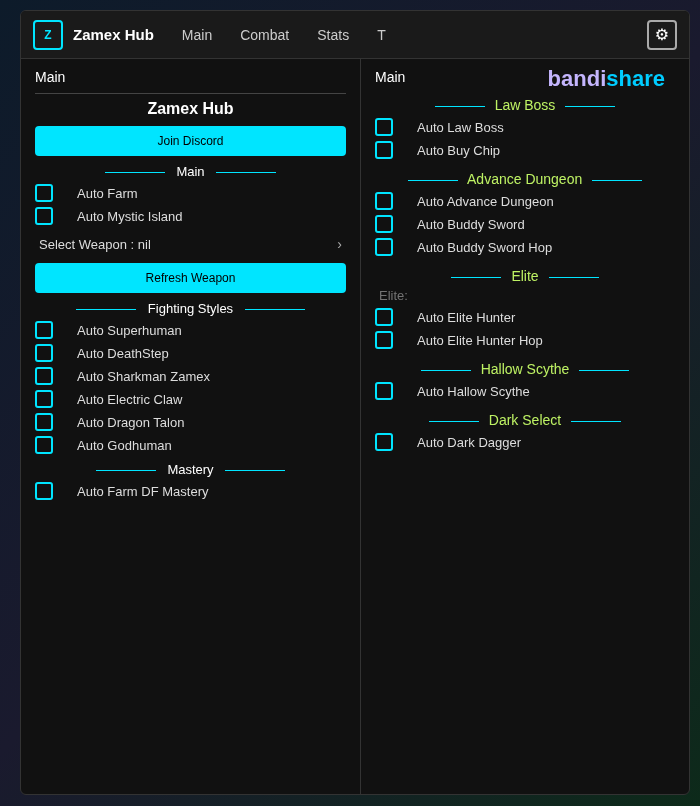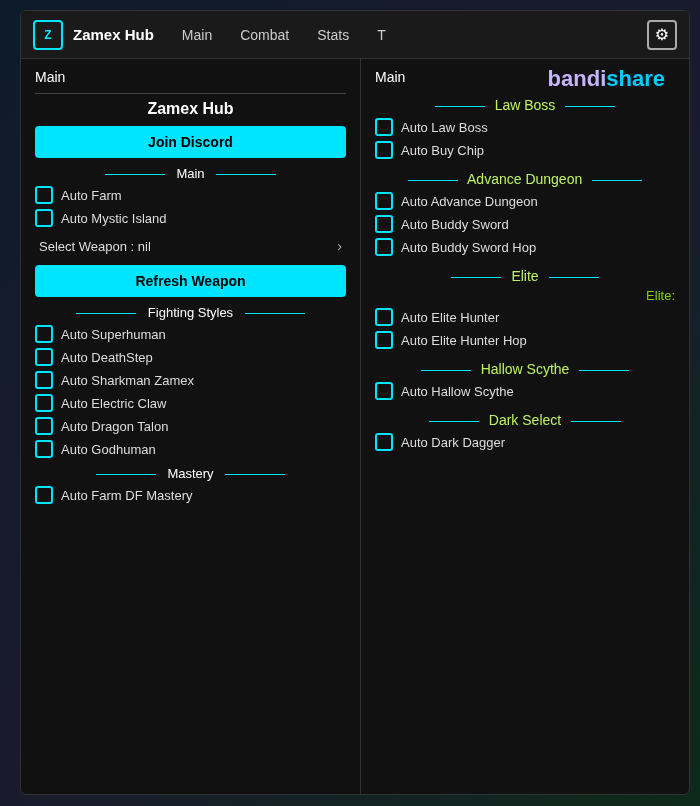--- a/index.html
+++ b/index.html
@@ -146,22 +146,22 @@
     }
 
     .cyan-btn {
       display: block;
       width: 100%;
       background: #00e5ff;
       color: #000000;
       border: none;
       border-radius: 4px;
       padding: 8px 0;
-      font-size: 14px;
-      font-weight: bold;
+      font-size: 12px;
+      font-weight: normal;
       cursor: pointer;
       text-align: center;
       margin: 6px 0;
     }
 
     .section-label {
       color: #ffffff;
       font-size: 13px;
       text-align: center;
       position: relative;
@@ -176,21 +176,21 @@
       height: 1px;
       background: #00e5ff;
       vertical-align: middle;
       margin: 0 8px;
     }
 
     .checkbox-row {
       display: flex;
       align-items: center;
       margin: 5px 0;
-      gap: 8px;
+      gap: 24px;
     }
 
     .checkbox-box {
       width: 18px; height: 18px;
       border: 2px solid #00e5ff;
       border-radius: 3px;
       flex-shrink: 0;
       background: transparent;
       cursor: pointer;
     }
@@ -230,24 +230,23 @@
       content: '';
       display: inline-block;
       width: 50px;
       height: 1px;
       background: #00e5ff;
       vertical-align: middle;
       margin: 0 6px;
     }
 
     .elite-label {
-      color: #84cc16;
+      color: #737373;
       font-size: 13px;
       margin: 4px 0 4px 4px;
-      text-align: right;
     }
 
     ::-webkit-scrollbar { width: 4px; }
     ::-webkit-scrollbar-track { background: #1a1a1a; }
     ::-webkit-scrollbar-thumb { background: #444; border-radius: 2px; }
   </style>
 </head>
 <body>
 
 <div class="bg-overlay"></div>

